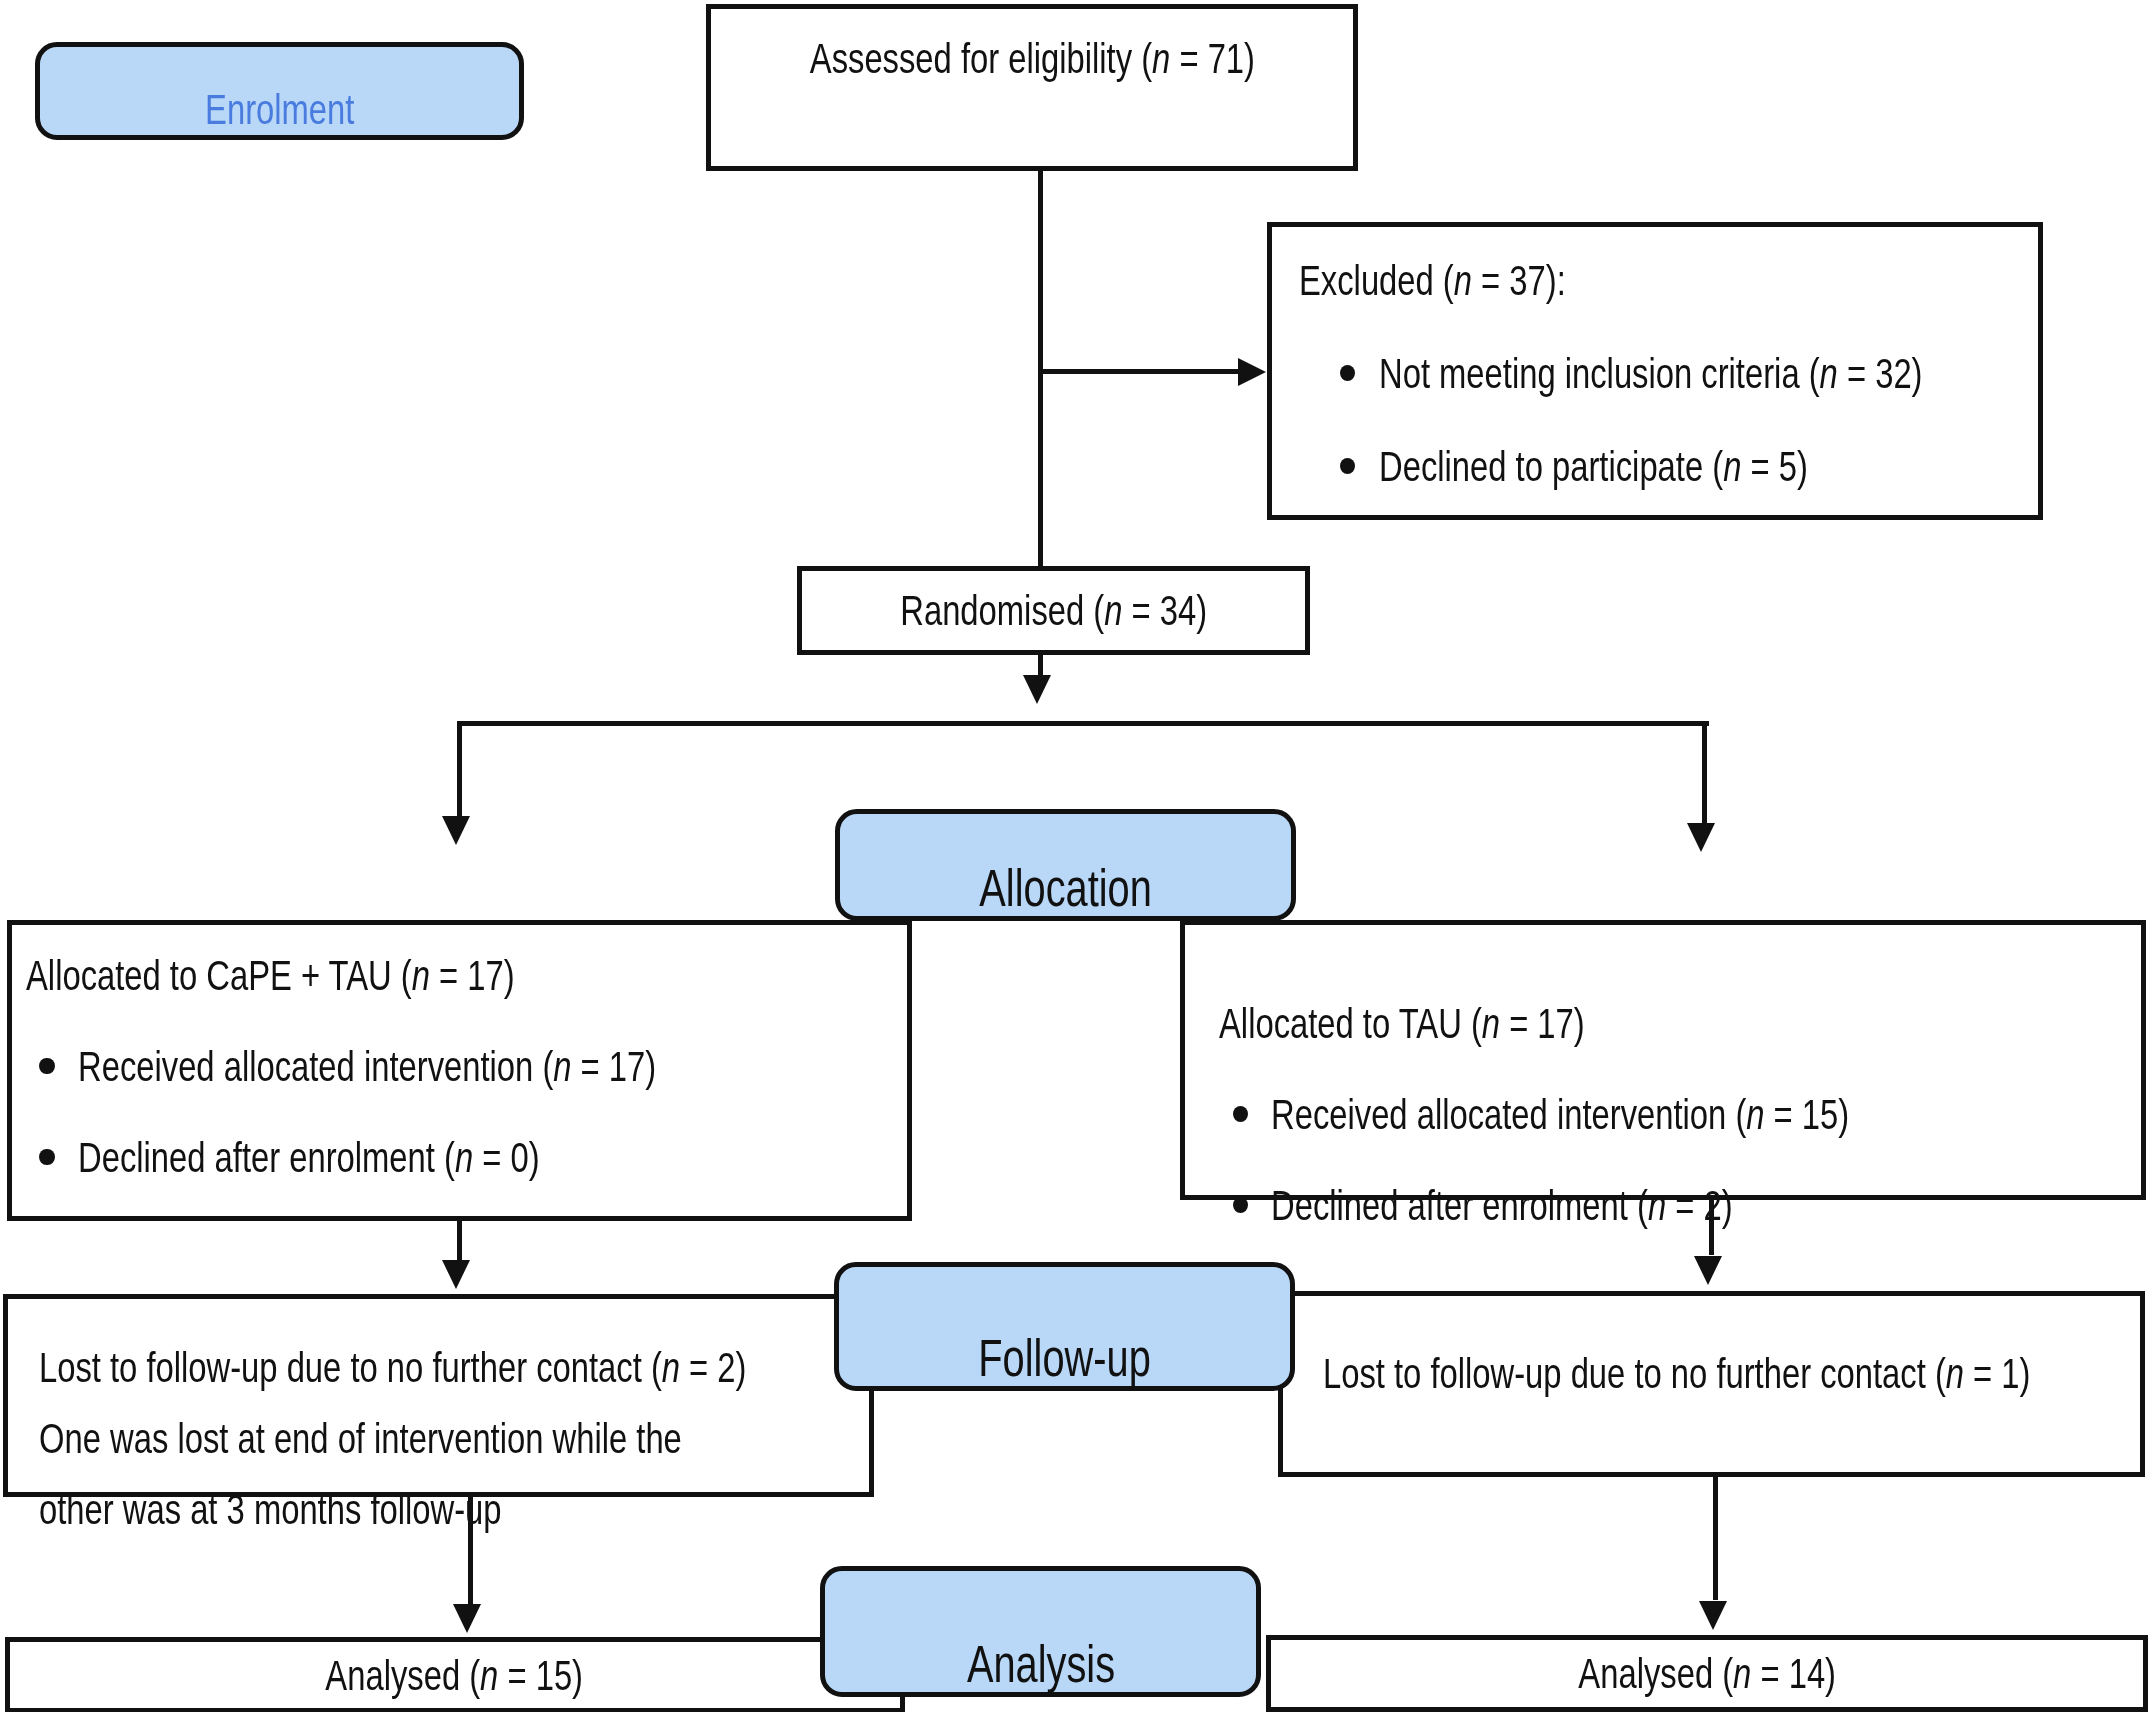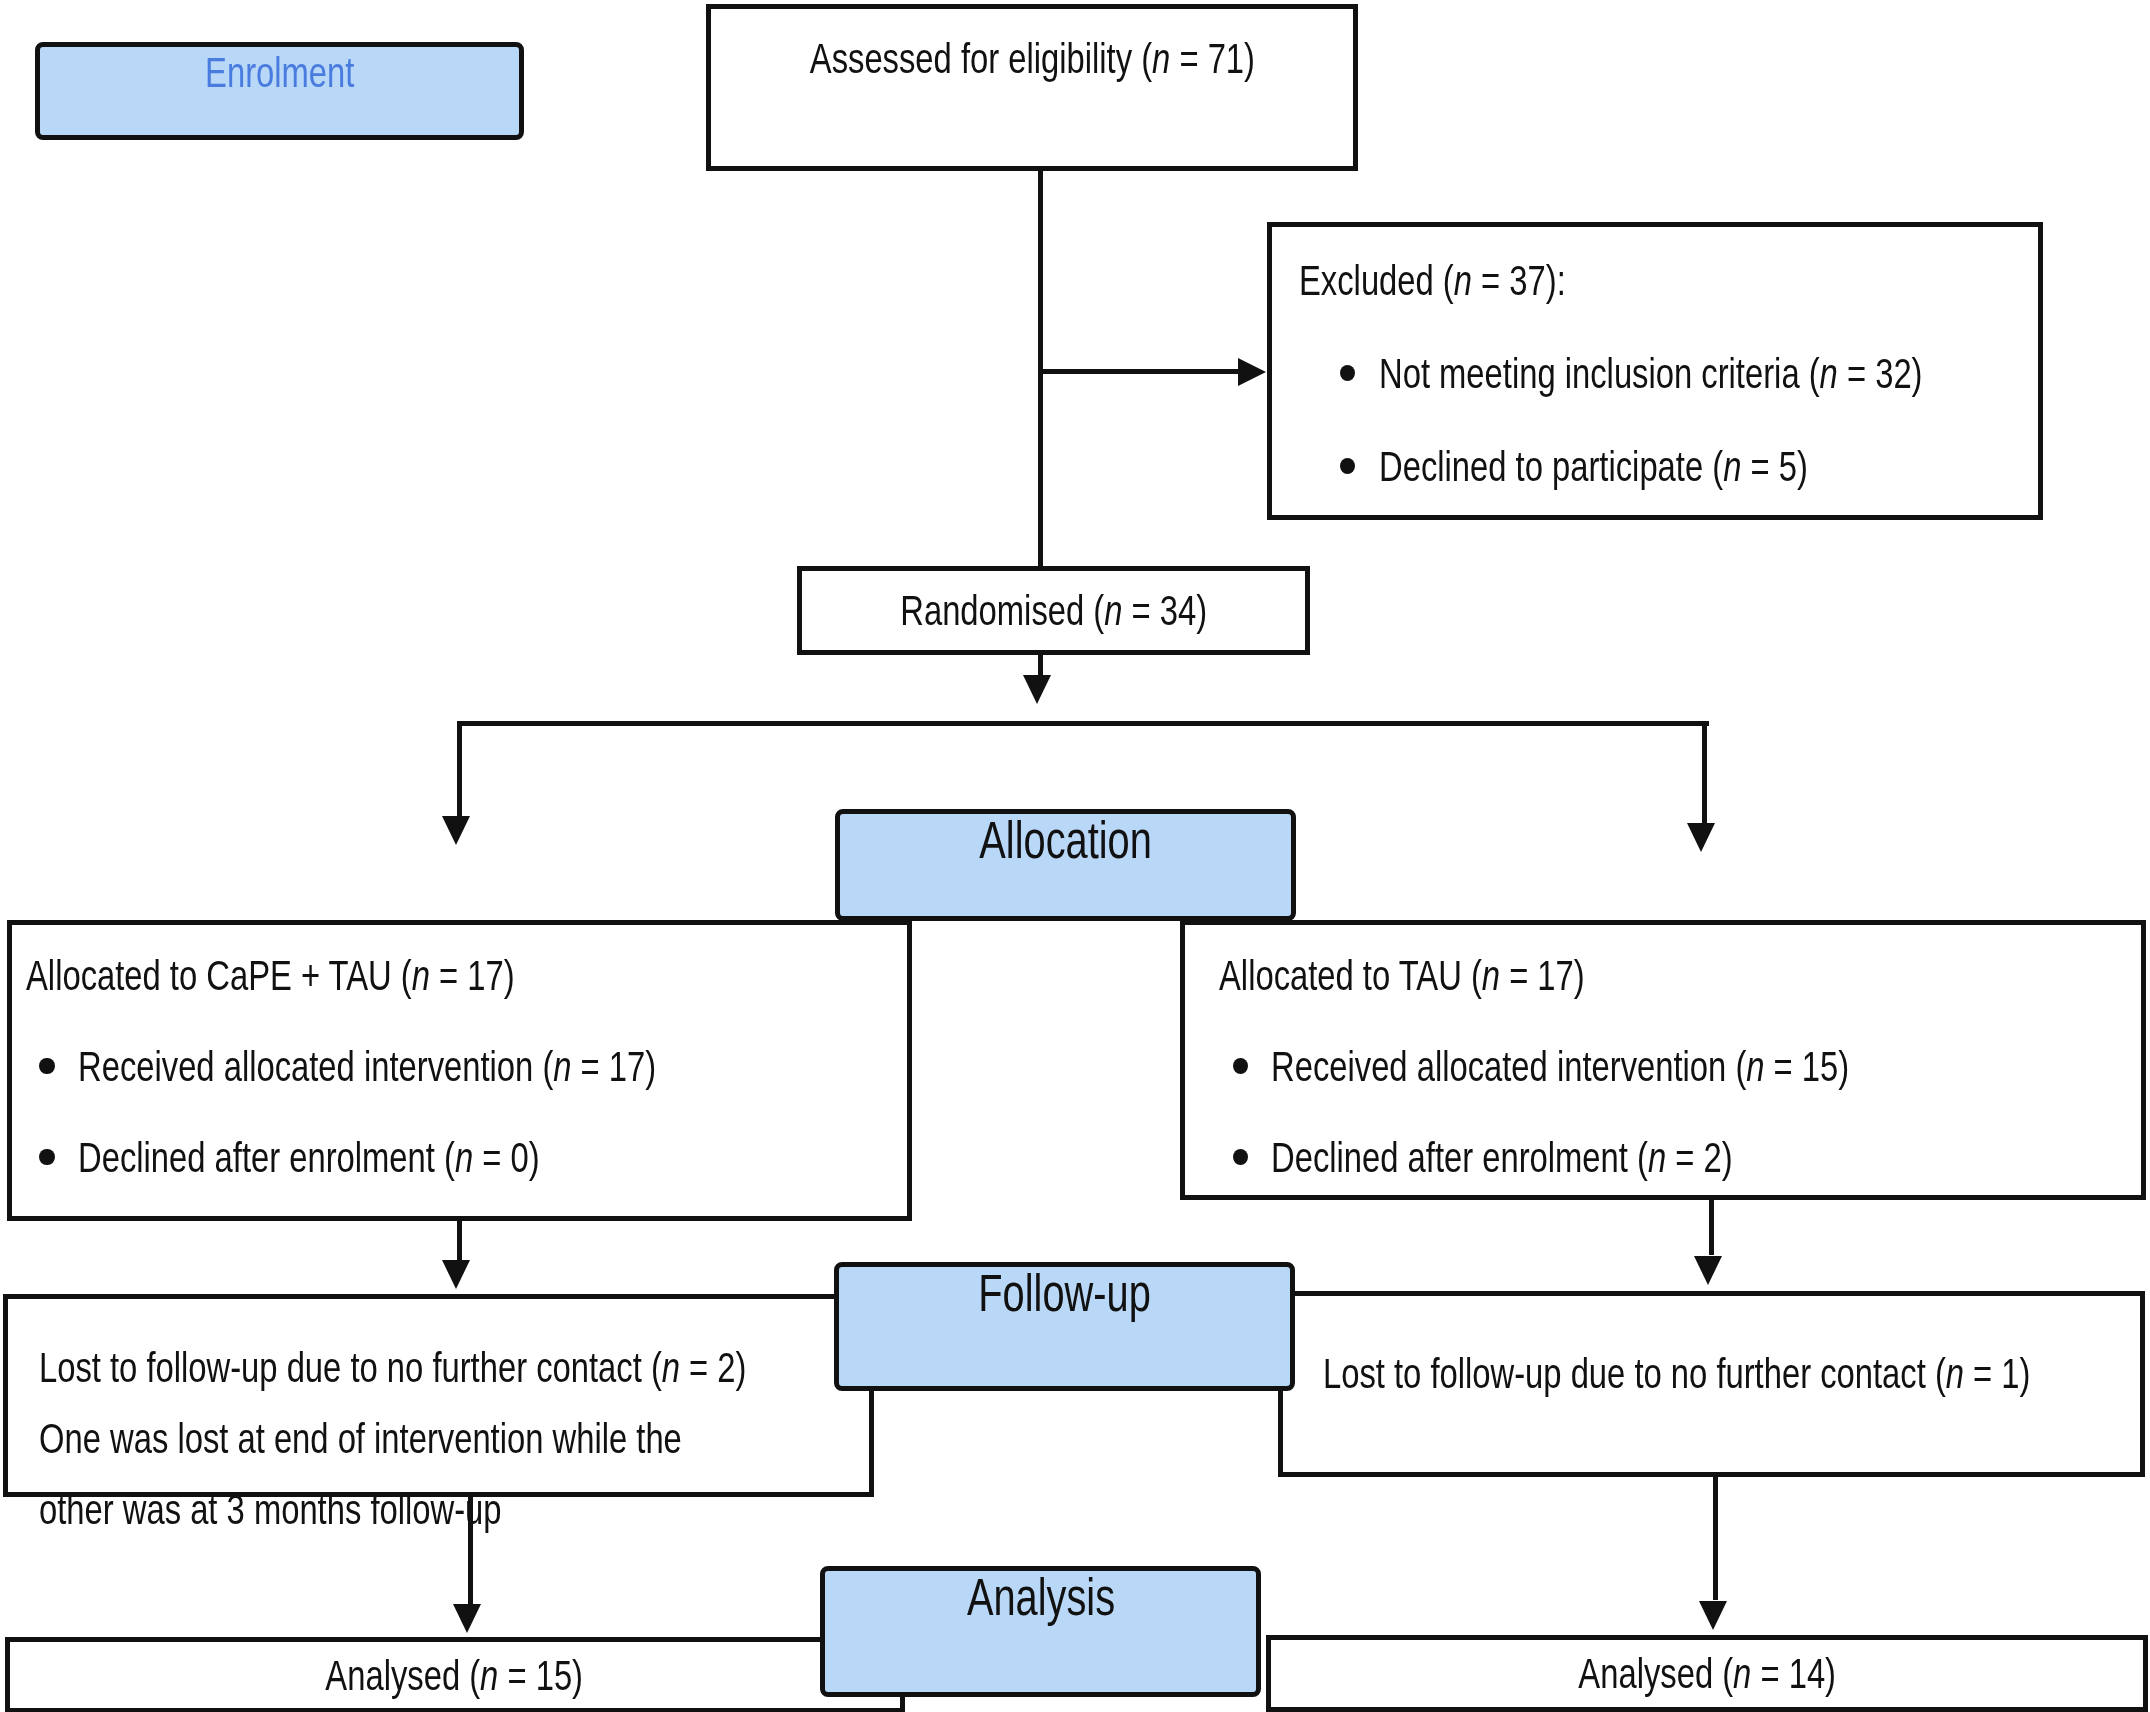--- a/index.html
+++ b/index.html
@@ -5,22 +5,22 @@
   html,body{margin:0;padding:0;background:#ffffff;}
   .canvas{
     position:relative;width:2151px;height:1712px;background:#ffffff;overflow:hidden;
     font-family:"Liberation Sans","DejaVu Sans",sans-serif;color:#111;
   }
   
   .wbox{
     position:absolute;background:#ffffff;border:5px solid #111;box-sizing:border-box;
   }
   .sbox{
-    position:absolute;background:#b9d8f8;border:5.9px solid #111;border-radius:8px;
-    box-sizing:border-box;display:flex;align-items:flex-start;justify-content:center;z-index:5;
+    position:absolute;background:#b9d8f8;border:5.9px solid #111;border-radius:22px;
+    box-sizing:border-box;display:flex;align-items:flex-end;justify-content:center;z-index:5;
   }
   
   .ln{position:absolute;background:#111;z-index:1;}
   .ah-down{position:absolute;width:0;height:0;z-index:1;
     border-left:14.5px solid transparent;border-right:14.5px solid transparent;border-top:29px solid #111;}
   .ah-right{position:absolute;width:0;height:0;z-index:1;
     border-top:14px solid transparent;border-bottom:14px solid transparent;border-left:28px solid #111;}
   
   .tx{display:inline-block;transform:scaleX(0.78);transform-origin:0 50%;white-space:nowrap;
     font-size:42px;line-height:51px;}
@@ -100,21 +100,21 @@
         <span class="tx">Received allocated intervention (<i>n</i> = 17)</span>
       </div>
       <div class="row" style="padding-left:13.6px;">
         <span class="dot"></span>
         <span class="tx">Declined after enrolment (<i>n</i> = 0)</span>
       </div>
     </div>
   </div>
 
   <div class="wbox" style="left:1180px;top:920px;width:966px;height:280px;">
-    <div class="col" style="padding:25px 9px 0 34px;gap:40px;">
+    <div class="col" style="padding:25px 9px 0 34px;gap:40px;margin-top:48px;">
       <div class="row">
         <span class="tx">Allocated to TAU (<i>n</i> = 17)</span>
       </div>
       <div class="row" style="padding-left:13.6px;">
         <span class="dot"></span>
         <span class="tx">Received allocated intervention (<i>n</i> = 15)</span>
       </div>
       <div class="row" style="padding-left:13.6px;">
         <span class="dot"></span>
         <span class="tx">Declined after enrolment (<i>n</i> = 2)</span>

